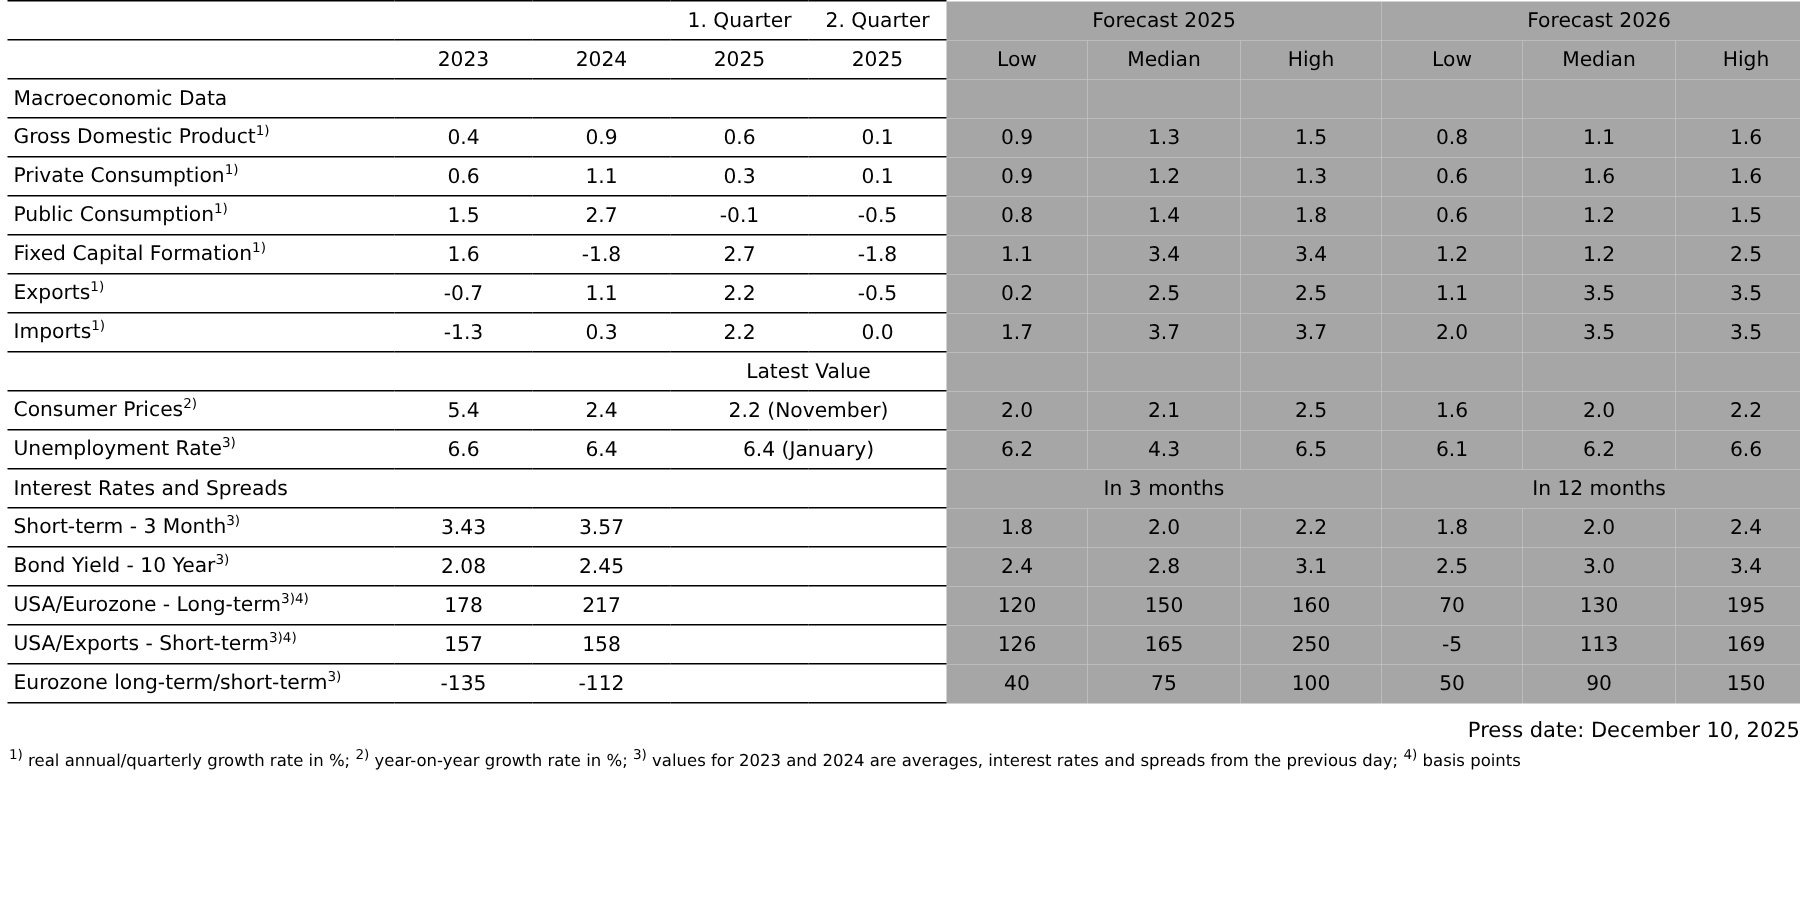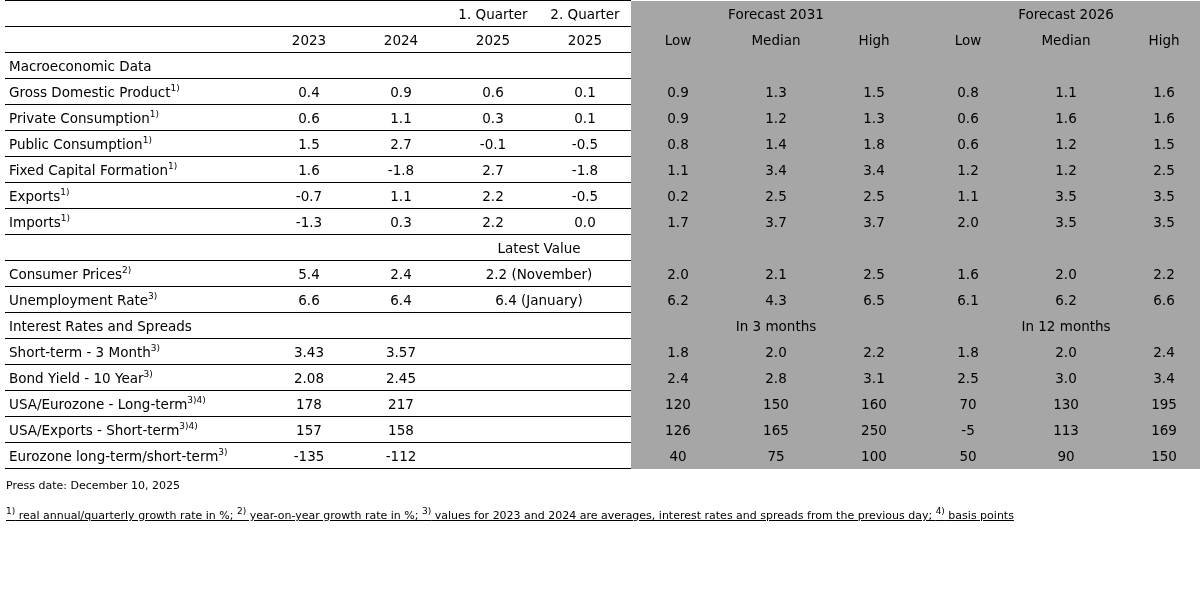--- a/index.html
+++ b/index.html
@@ -78,27 +78,27 @@
   .bb-thin { border-bottom: 1px solid #000; }
   .sup {
     font-size: 9px;
     vertical-align: super;
   }
   .latest {
     text-align: center;
     font-size: 13.5px;
   }
   .footer-press {
-    font-size: 11px;
+    font-size: 14px;
     margin: 10px 0 0 6px;
+    text-align: right;
   }
   .footer-notes {
     font-size: 11px;
-    margin: 14px 0 0 6px;
-    text-decoration: underline;
+    margin: 4px 0 0 6px;
   }
 </style>
 </head>
 <body>
 
 <div class="page">
 
 
   <table class="tableau">
     <colgroup>
@@ -115,21 +115,21 @@
       <col class="c-num">
     </colgroup>
 
     <tbody>
         <tr>
       <td class="bt bb-thin"></td>
       <td class="bt bb-thin"></td>
       <td class="bt bb-thin"></td>
       <td class="bt bb-thin num hdr-bold">1. Quarter</td>
       <td class="bt bb-thin num hdr-bold">2. Quarter</td>
-      <td class="greyhdr hdr-bold" colspan="3">Forecast 2031</td>
+      <td class="greyhdr hdr-bold" colspan="3">Forecast 2025</td>
       <td class="greyhdr hdr-bold" colspan="3">Forecast 2026</td>
     </tr>
 
     <tr>
       <td class="bb"></td>
       <td class="bb num hdr-bold">2023</td>
       <td class="bb num hdr-bold">2024</td>
       <td class="bb num hdr-bold">2025</td>
       <td class="bb num hdr-bold">2025</td>
       <td class="greyhdr hdr-bold">Low</td>

